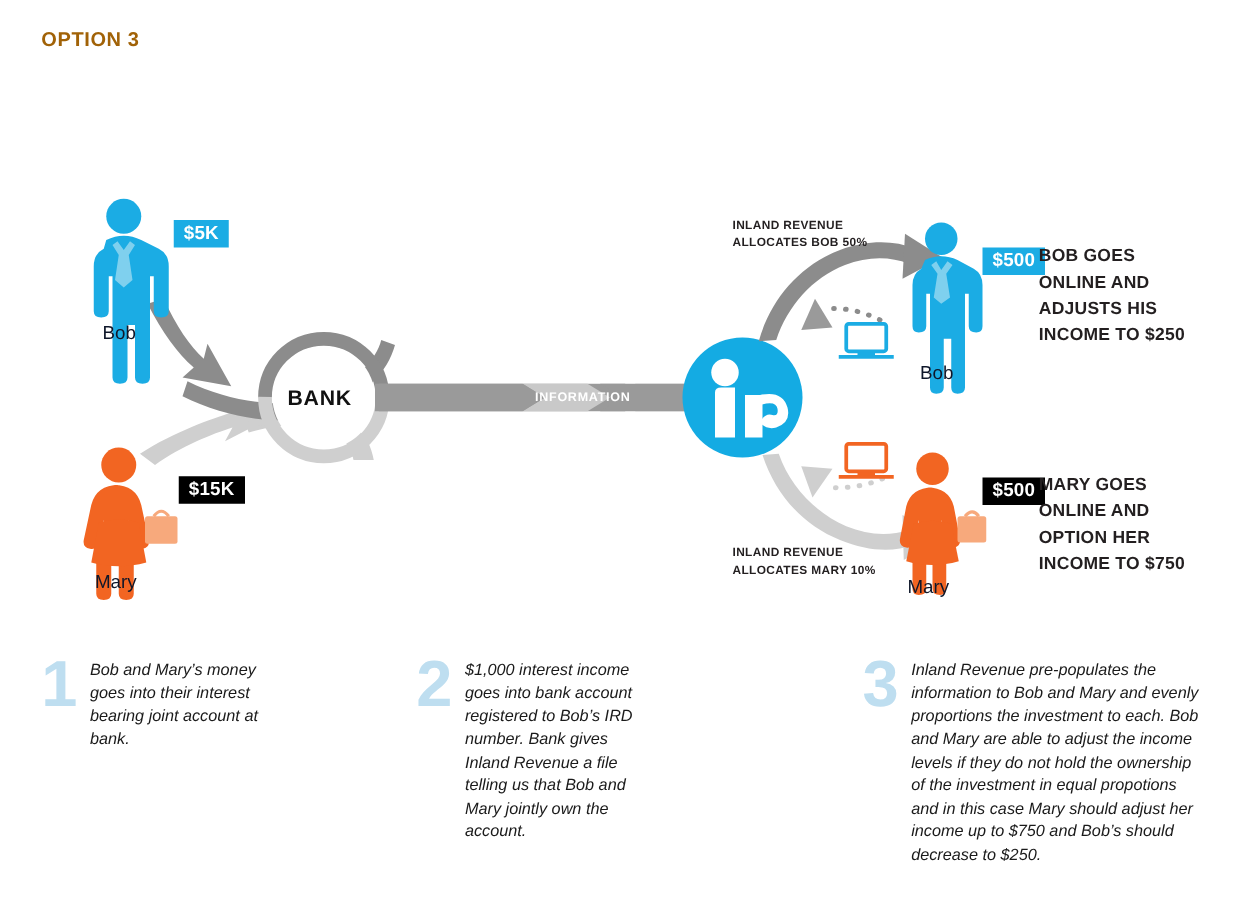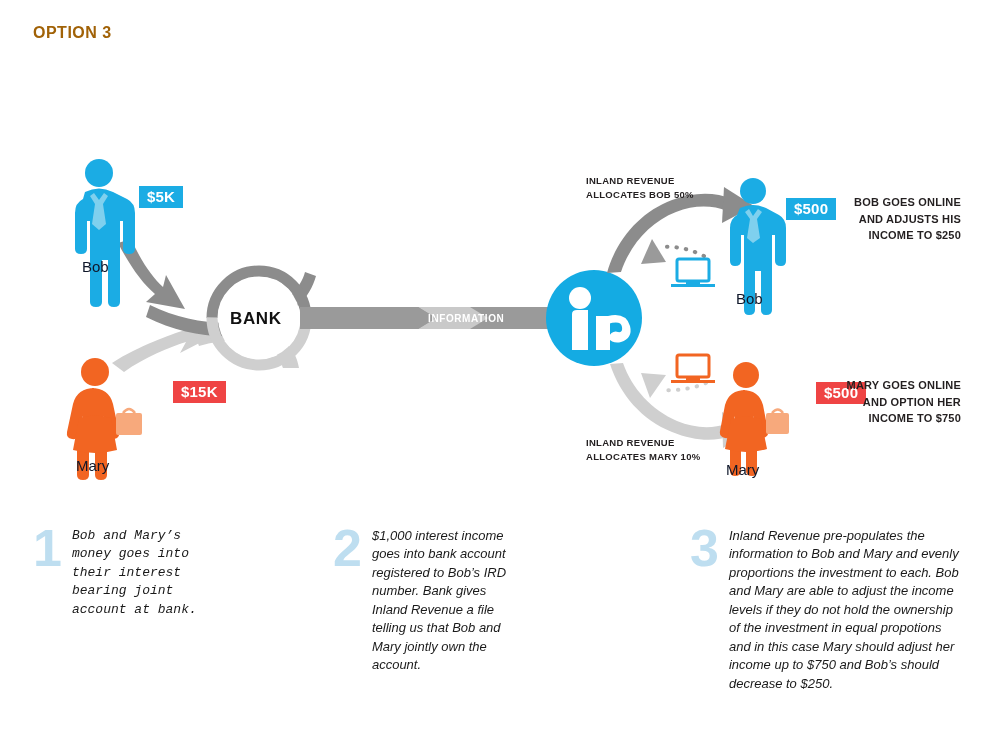--- a/index.html
+++ b/index.html
@@ -24,21 +24,21 @@
     position:absolute;
     color:#ffffff;
     font-weight:bold;
     font-size:15px;
     padding:3px 8px 4px 8px;
     letter-spacing:0.2px;
     line-height:1;
     white-space:nowrap;
   }
   .badge.blue { background:#1BACE4; }
-  .badge.orange { background:#ef4444;margin-left:30px; }
+  .badge.orange { background:#000000; }
 
   .name-label {
     position:absolute;
     font-size:15px;
     color:#0f172a;
     white-space:nowrap;
     text-align:right;
   }
 
   .bank-label {
@@ -59,25 +59,24 @@
   .caps-note {
     position:absolute;
     font-size:9.5px; font-weight:bold; letter-spacing:0.3px;
     line-height:1.45;
     color:#231f20;
     white-space:nowrap;
   }
 
   .side-note {
     position:absolute;
-    font-size:11px; font-weight:bold; letter-spacing:0.2px;
+    font-size:14px; font-weight:bold; letter-spacing:0.2px;
     line-height:1.5;
     color:#231f20;
     width:130px;
-    text-align:right;
   }
   .side-note b { font-weight:bold; }
 
   .step {
     position:absolute;
     display:flex;
     align-items:flex-start;
   }
   .step-num {
     font-size:52px;
@@ -87,21 +86,21 @@
     margin-right:10px;
     font-style:normal;
   }
   .step-text {
     font-size:13px;
     font-style:italic;
     line-height:1.42;
     color:#1a1a1a;
   }
   #step1 { left:33px; top:527px; }
-  #step1 .step-text { width:150px;font-family:Liberation Mono, monospace; }
+  #step1 .step-text { width:150px; }
   #step2 { left:333px; top:527px; }
   #step2 .step-text { width:150px; }
   #step3 { left:690px; top:527px; }
   #step3 .step-text { width:232px; }
 </style>
 </head>
 <body>
 
 <div id="stage">
 
@@ -216,21 +215,21 @@
       <path d="M671,284 h44 v3 h-44 z" fill="#1BACE4"></path>
       <rect x="686" y="282" width="14" height="2.5" fill="#1BACE4"></rect>
     </g>
     <g>
       <rect x="677" y="355" width="32" height="22" rx="2" fill="none" stroke="#F26522" stroke-width="3"></rect>
       <path d="M671,380 h44 v3 h-44 z" fill="#F26522"></path>
       <rect x="686" y="378" width="14" height="2.5" fill="#F26522"></rect>
     </g>
   </svg>
 
-  <div class="badge blue" style="left:139px; top:186px;text-align:right;">$5K</div>
+  <div class="badge blue" style="left:139px; top:176px;text-align:right;">$5K</div>
   <div class="name-label" style="left:82px; top:258px;">Bob</div>
 
   <div class="badge orange" style="left:143px; top:381px;">$15K</div>
   <div class="name-label" style="left:76px; top:457px;">Mary</div>
 
   <div class="bank-label" style="left:230px; top:309px;">BANK</div>
 
   <div class="info-label" style="left:392px; top:313px;">INFORMATION</div>
 
   <div class="caps-note" style="left:586px; top:174px;">

